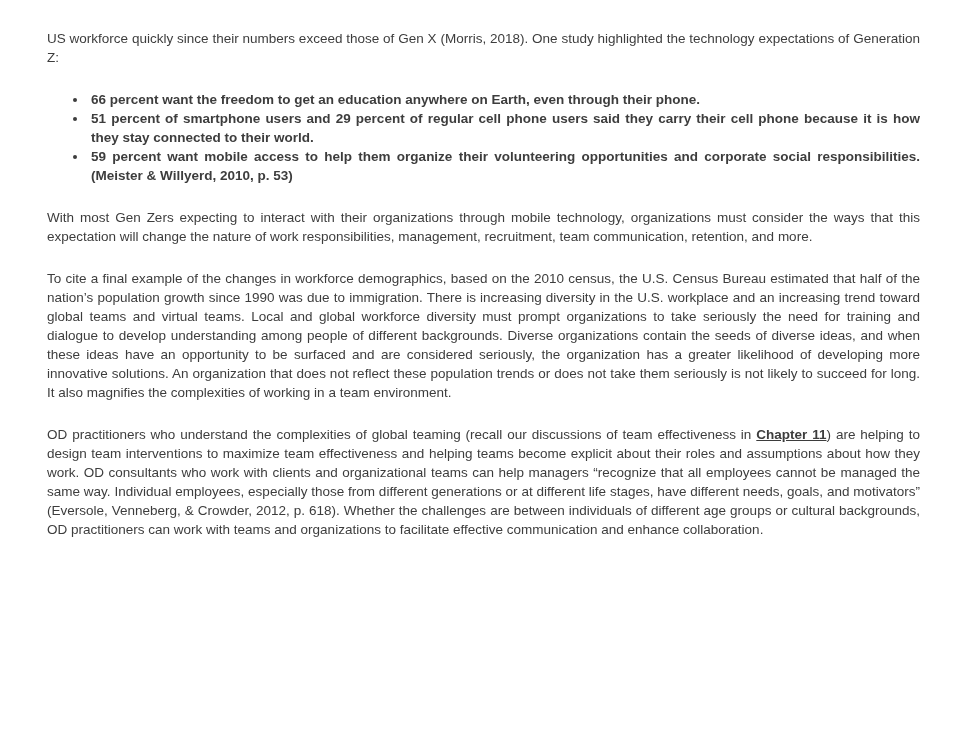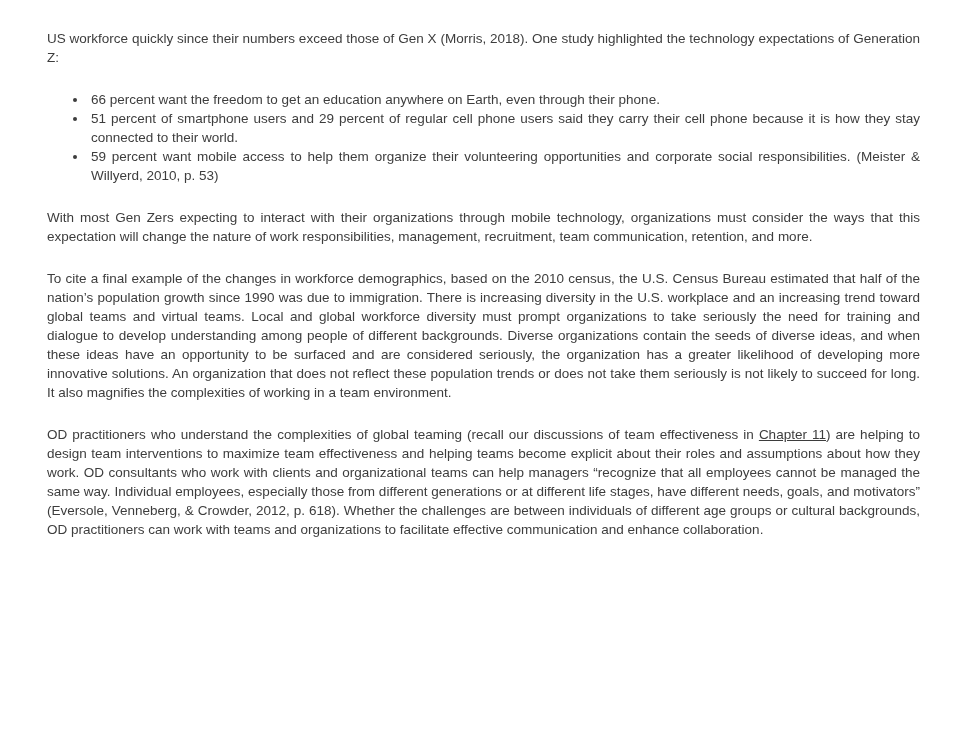--- a/index.html
+++ b/index.html
@@ -20,29 +20,31 @@
     text-align: justify;
     overflow: hidden;
   }
   .para {
     margin: 0 0 23px 0;
   }
   .bullet-list {
     margin: 0 0 23px 0;
     padding: 0 0 0 41px;
     list-style: disc outside;
+    font-weight: bold;
   }
   .bullet-list li {
     margin: 0;
     padding-left: 3px;
   }
   .chapter-link {
     color: inherit;
     text-decoration: underline;
     cursor: pointer;
+    font-weight: bold;
   }
 </style>
 </head>
 <body>
 
 <div class="page">
 
   <p class="para">US workforce quickly since their numbers exceed those of Gen X (Morris, 2018). One study highlighted the technology expectations of Generation Z:</p>
 
   <ul class="bullet-list">

